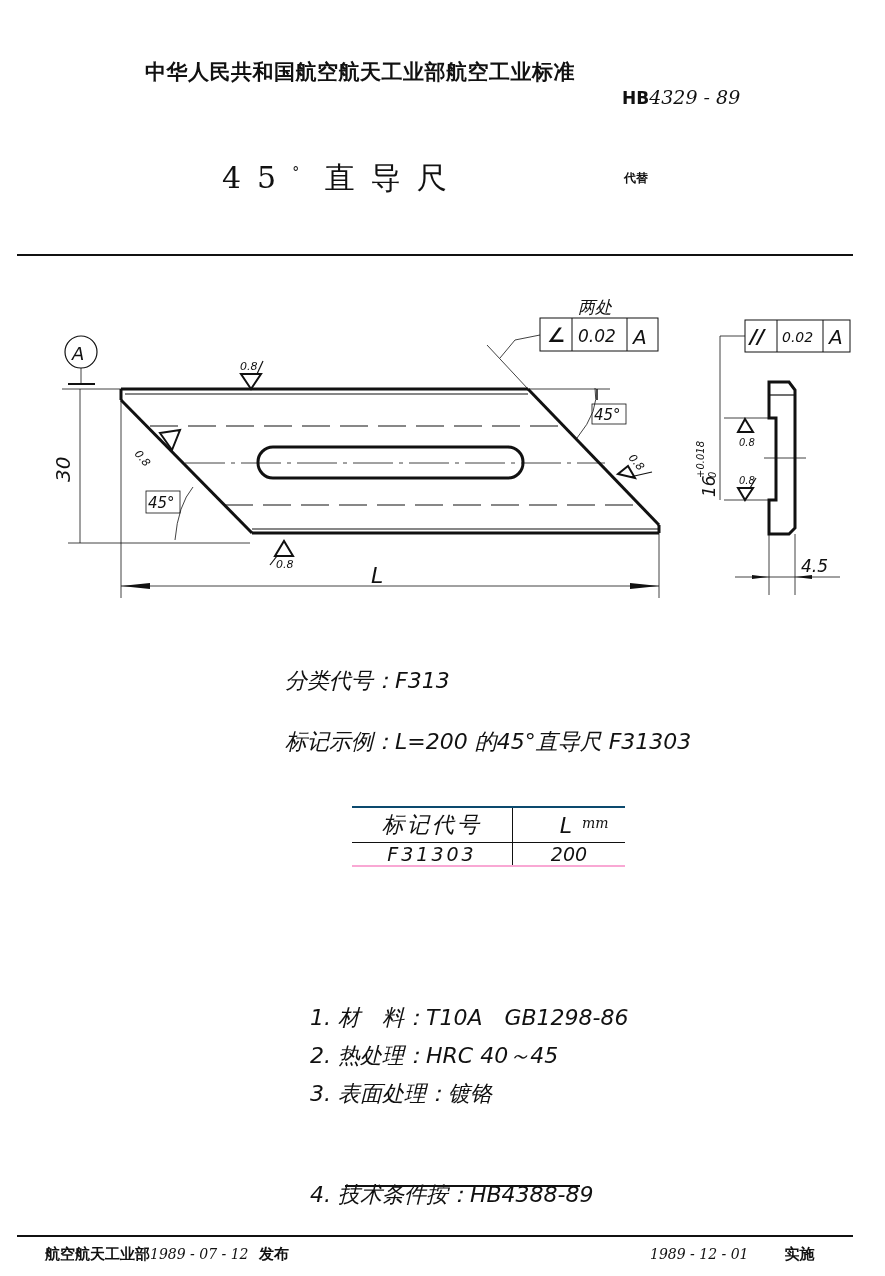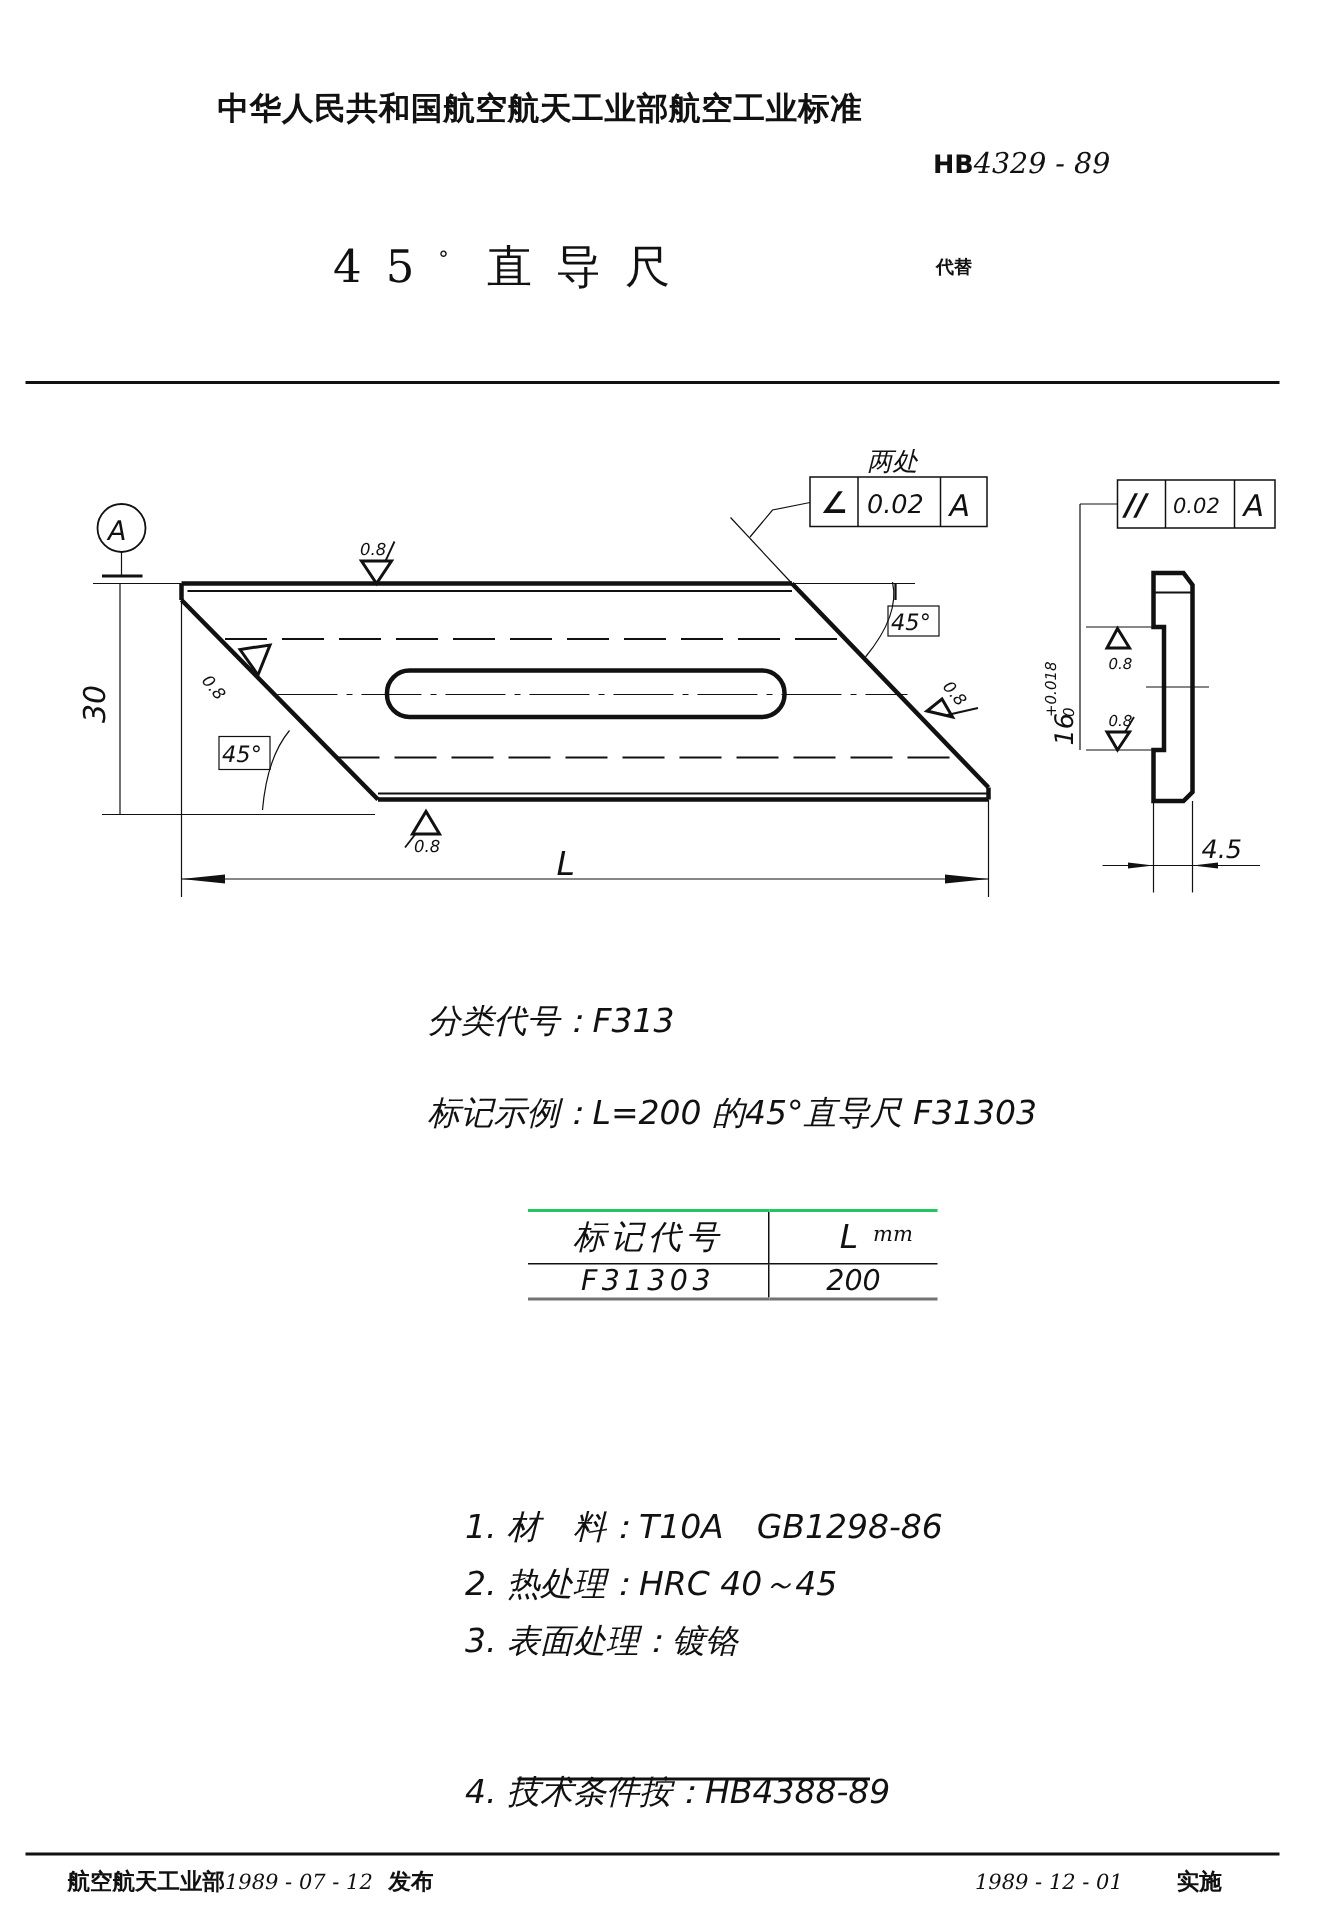--- a/index.html
+++ b/index.html
@@ -1,36 +1,36 @@
 <!DOCTYPE html>
 <html><head>
   <meta charset="utf-8">
   <style>
     html, body { margin: 0; padding: 0; background: #ffffff; }
     body { width: 885px; height: 1276px; position: relative; overflow: hidden; font-family: "DejaVu Sans", sans-serif; color: #111; }
     .abs { position: absolute; white-space: nowrap; margin-top: 28px; }
     .org { left: 145px; top: 30px; font-size: 21px; font-weight: bold; letter-spacing: 0.5px; }
-    .code { left: 622px; top: 70px; font-size: 19px; }
+    .code { left: 622px; top: 58px; font-size: 19px; }
     .code .hb { font-weight: bold; font-size: 17px; }
     .code .num { font-family: "DejaVu Serif", serif; font-style: italic; }
     .title { left: 222px; top: 130px; font-family: "DejaVu Serif", serif; font-size: 30px; letter-spacing: 16px; }
     .title sup { font-size: 14px; letter-spacing: 0; }
     .replace { left: 624px; top: 142px; font-size: 12px; font-weight: bold; }
     .rule-top { left: 17px; top: 226px; width: 836px; height: 2px; background: #111; }
     .rule-bottom { left: 17px; top: 1207px; width: 836px; height: 2px; background: #111; }
     svg.drawing { position: absolute; left: 0; top: 0; }
     .info { left: 285px; font-family: "DejaVu Sans", sans-serif; font-size: 22px; font-style: italic; }
     .info1 { top: 638px; }
     .info2 { top: 699px; }
     .unit { left: 582px; top: 787px; font-size: 14px; font-style: italic; font-family: "DejaVu Serif", serif; }
     table.codes { position: absolute; left: 352px; top: 806px; border-collapse: collapse; font-size: 19px; font-style: italic; }
     table.codes th, table.codes td { padding: 0; height: 22px; text-align: center; font-weight: normal; border-bottom: 1px solid #111; }
     table.codes th { height: 34px; font-size: 22px; letter-spacing: 6px; }
-    table.codes tr:first-child th { border-top: 2px solid #22c55e; }
-    table.codes tr:last-child td { border-bottom: 2px solid #737373; }
+    table.codes tr:first-child th { border-top: 2px solid #0c4a6e; }
+    table.codes tr:last-child td { border-bottom: 2px solid #f9a8d4; }
     table.codes .c1 { width: 160px; border-right: 1px solid #111; letter-spacing: 3px; }
     table.codes .c2 { width: 112px; }
     .req { left: 310px; font-size: 22px; font-style: italic; }
     .req1 { top: 975px; } .req2 { top: 1013px; } .req3 { top: 1051px; } .req4 { top: 1152px; }
     .endline { left: 345px; top: 1157px; width: 235px; height: 2px; background: #111; }
     .foot-left { left: 45px; top: 1217px; font-size: 15px; font-weight: bold; }
     .foot-left .d, .foot-right .d { font-weight: normal; font-style: italic; font-family: "DejaVu Serif", serif; font-size: 14px; }
     .foot-right { left: 650px; top: 1217px; font-size: 15px; font-weight: bold; }
     .foot-right .lbl { margin-left: 36px; }
     svg text { font-family: "DejaVu Sans", sans-serif; font-style: italic; fill: #111; }

